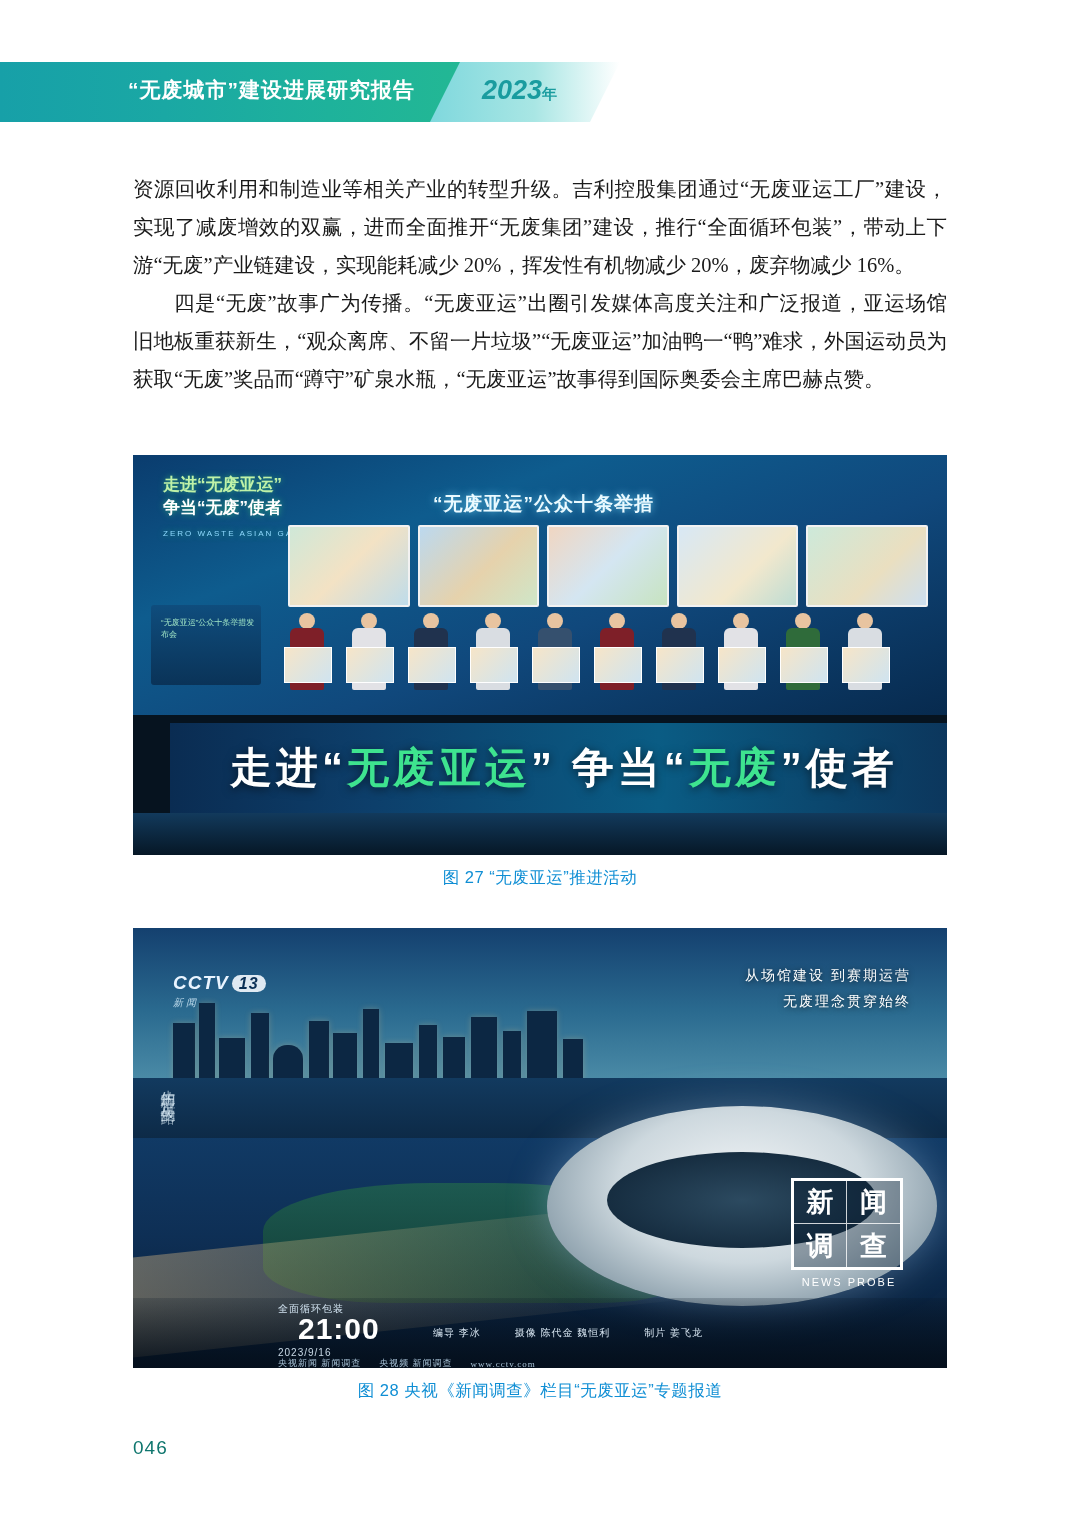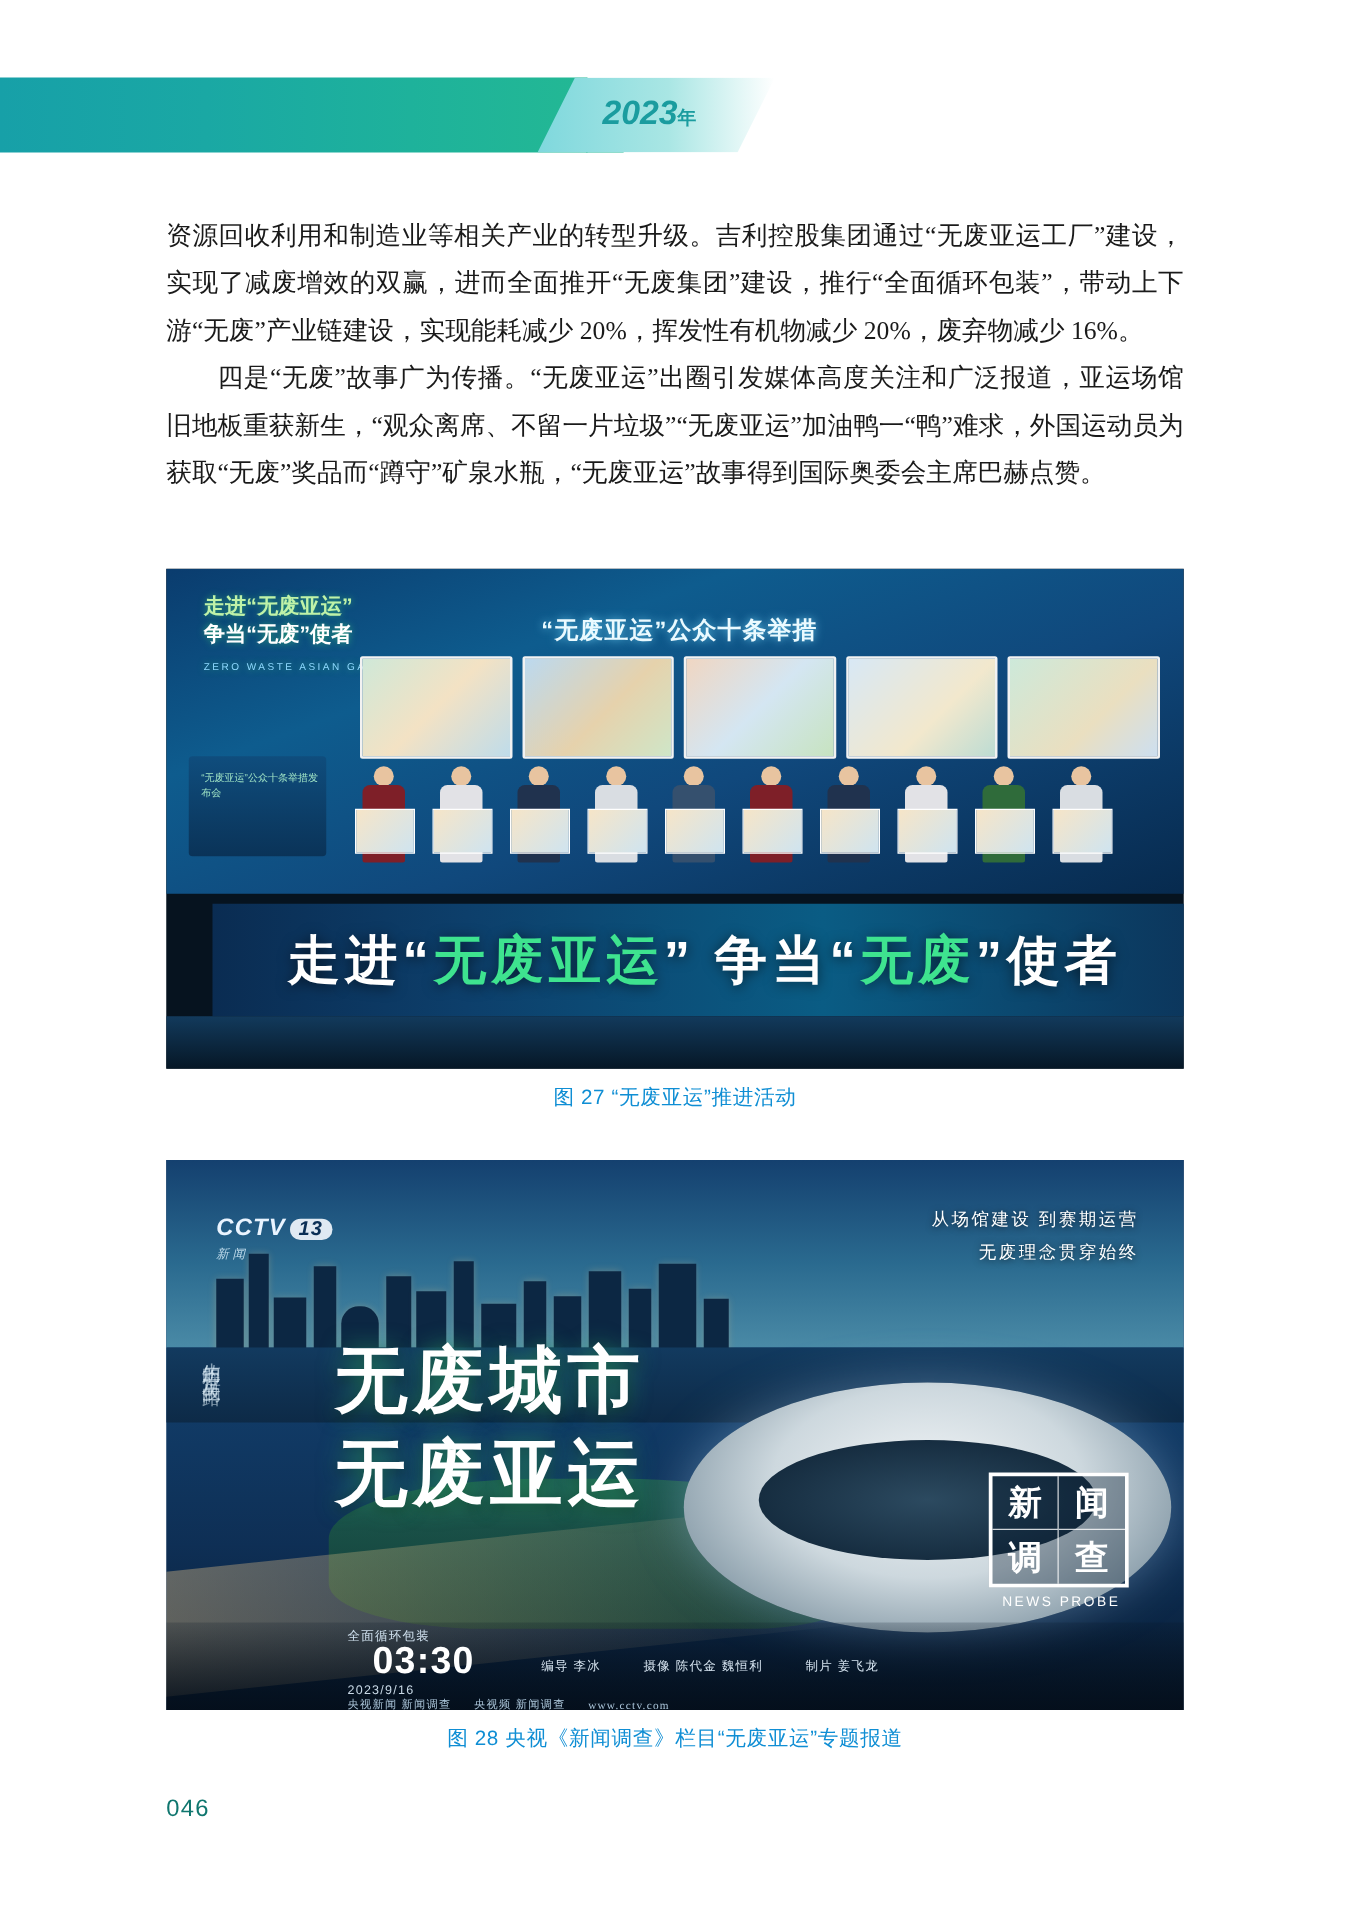--- a/index.html
+++ b/index.html
@@ -519,20 +519,21 @@
     font-size: 19px;
     letter-spacing: 1px;
   }
 </style>
 </head>
 <body>
 
 <div class="header">
   <div class="header-bar"></div>
   <div class="header-year-wrap"></div>
+  <div class="header-title">“无废城市”建设进展研究报告</div>
   <div class="header-year"><span>2023</span><span class="suffix">年</span></div>
 </div>
 
 <div class="content">
   <p class="para">资源回收利用和制造业等相关产业的转型升级。吉利控股集团通过“无废亚运工厂”建设，实现了减废增效的双赢，进而全面推开“无废集团”建设，推行“全面循环包装”，带动上下游“无废”产业链建设，实现能耗减少 20%，挥发性有机物减少 20%，废弃物减少 16%。</p>
   <p class="para indent">四是“无废”故事广为传播。“无废亚运”出圈引发媒体高度关注和广泛报道，亚运场馆旧地板重获新生，“观众离席、不留一片垃圾”“无废亚运”加油鸭一“鸭”难求，外国运动员为获取“无废”奖品而“蹲守”矿泉水瓶，“无废亚运”故事得到国际奥委会主席巴赫点赞。</p>
 </div>
 
 <div class="figure" style="top:455px;">
   <div class="fig27-img">
@@ -646,38 +647,34 @@
       <span class="sub">新闻</span>
     </div>
 
     <div class="f28-topright">
       <div>从场馆建设  到赛期运营</div>
       <div>无废理念贯穿始终</div>
     </div>
 
     <div class="f28-vertical">生的历程 再生的路</div>
 
-    <div class="f28-bigtitle">
-      <div>无废城市</div>
-      <div class="line2">无废亚运</div>
-    </div>
 
     <div class="f28-probe">
       <div class="box">
         <span>新</span>
         <span>闻</span>
         <span>调</span>
         <span>查</span>
       </div>
       <div class="en">NEWS PROBE</div>
     </div>
 
     <div class="f28-bottombar"></div>
     <div class="f28-chname">全面循环包装</div>
-    <div class="f28-time">03:30</div>
+    <div class="f28-time">21:00</div>
     <div class="f28-date">2023/9/16</div>
     <div class="f28-credits">
       <span>编导 李冰</span>
       <span>摄像 陈代金 魏恒利</span>
       <span>制片 姜飞龙</span>
     </div>
     <div class="f28-footer">
       <span>央视新闻 新闻调查</span>
       <span>央视频 新闻调查</span>
       <span>www.cctv.com</span>

